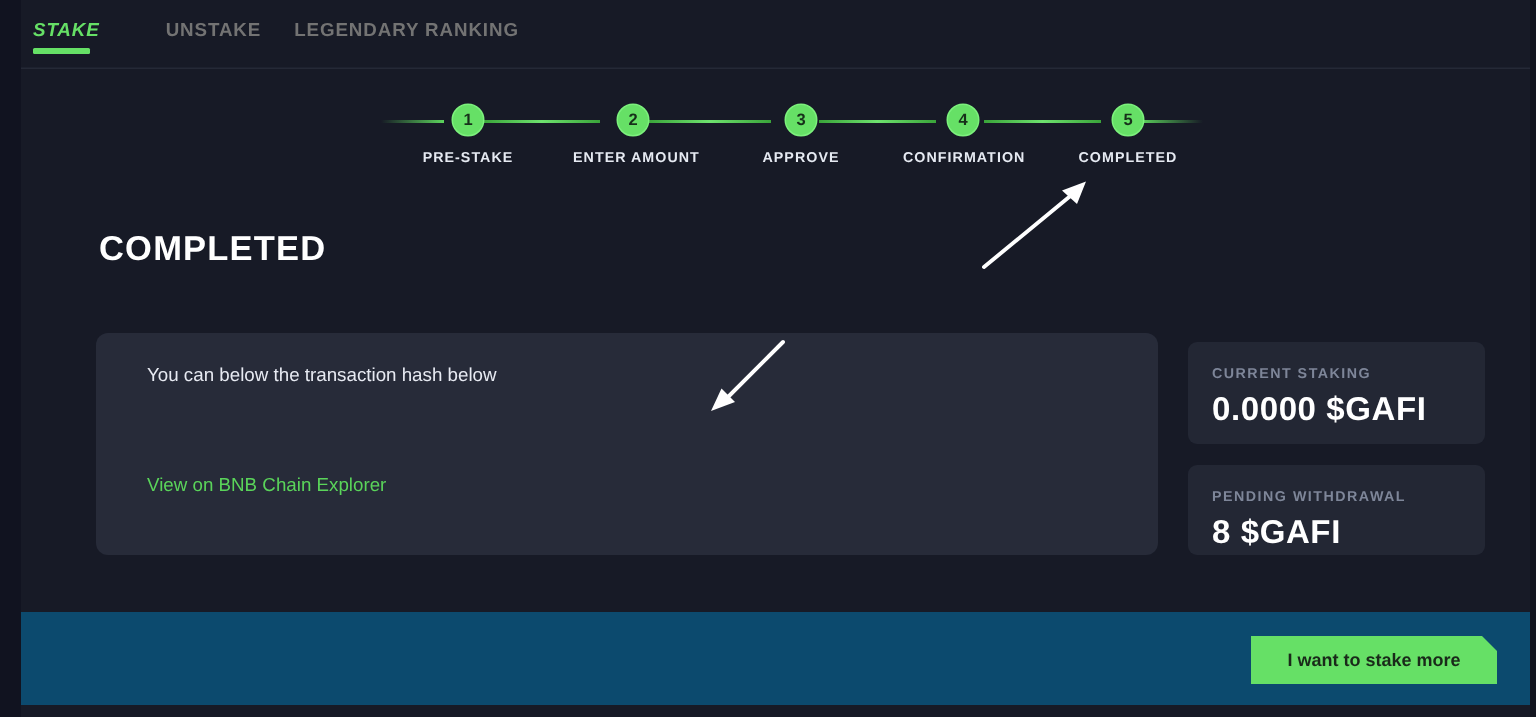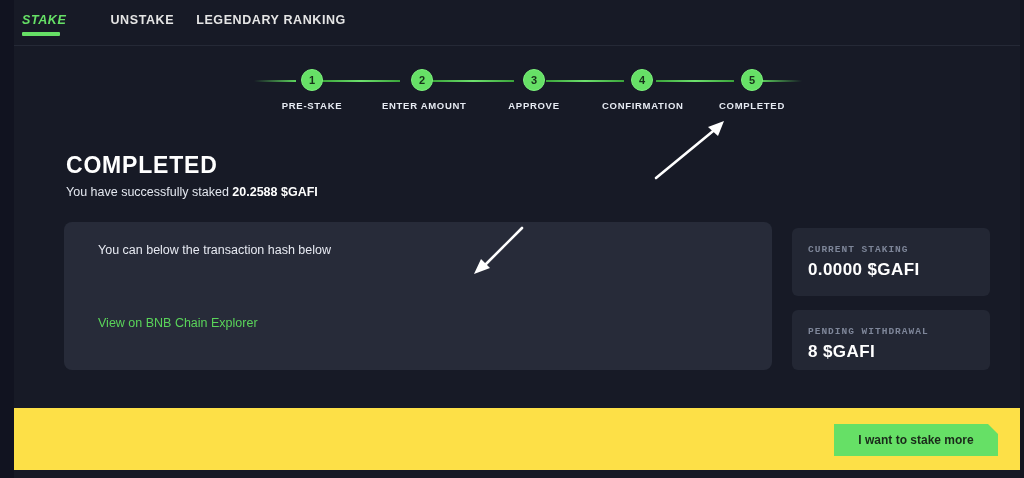--- a/index.html
+++ b/index.html
@@ -33,21 +33,21 @@
     position: absolute; left: 0; top: 0; width: 1006px; height: 46px;
   }
   .tabs {
     position: absolute; left: 4px; top: 12px;
     display: flex; align-items: flex-start; gap: 0px;
   }
   .tab {
     position: relative;
     padding: 0 22px 0 0;
     font-size: 12.5px; font-weight: bold; letter-spacing: 0.6px;
-    color: #e5e5e5; cursor: pointer;
+    color: #737373; cursor: pointer;
     line-height: 16px;
   }
   .tab.t1 { margin-left: 4px; font-style: italic; }
   .tab.t2 { margin-left: 22px; }
   .tab.t3 { }
   .tab.active { color: #66e066; }
   .tab.active .tab-underline {
     position: absolute; left: 0; top: 20px; width: 38px; height: 4px;
     background: #66e066; border-radius: 1px;
   }
@@ -137,32 +137,31 @@
     position: absolute; left: 778px;
     width: 198px; border-radius: 6px;
     background: #232734;
   }
   .stat.s1 { top: 228px; height: 68px; }
   .stat.s2 { top: 310px; height: 60px; padding-left: 24px; }
   .stat-label {
     position: absolute; left: 16px; top: 16px;
     font-size: 9.5px; font-weight: bold; letter-spacing: 1px;
     color: #7e8699;
-    font-family: Liberation Mono, monospace;
   }
   .stat-value {
     position: absolute; left: 16px; top: 32px;
-    font-size: 17px; font-weight: bold; letter-spacing: 0.4px;
+    font-size: 22px; font-weight: bold; letter-spacing: 0.4px;
     color: #ffffff;
   }
 
   
   .footer {
     position: absolute; left: 0; top: 408px; width: 1006px; height: 62px;
-    background: #fde047;
+    background: #0c4a6e;
   }
   .footer-bottom {
     position: absolute; left: 0; top: 470px; width: 1006px; height: 8px;
     background: #171a26;
   }
   .stake-more-btn {
     position: absolute; right: 22px; top: 16px;
     width: 164px; height: 32px;
     background: #66e066; cursor: pointer;
     clip-path: polygon(0 0, calc(100% - 10px) 0, 100% 10px, 100% 100%, 0 100%);
@@ -229,23 +228,20 @@
           <div class="step-label">CONFIRMATION</div>
         </div>
         <div class="step" style="left:458px;">
           <div class="step-circle">5</div>
           <div class="step-label">COMPLETED</div>
         </div>
       </div>
     </div>
 
     <div class="heading">COMPLETED</div>
-    <div class="subheading">
-      <span>You have successfully staked </span><b>20.2588 $GAFI</b>
-    </div>
 
     <div class="card">
       <div class="card-label">You can below the transaction hash below</div>
 
 
       <div class="explorer-link">View on BNB Chain Explorer</div>
     </div>
 
     <div class="stat s1">
       <div class="stat-label">CURRENT STAKING</div>

